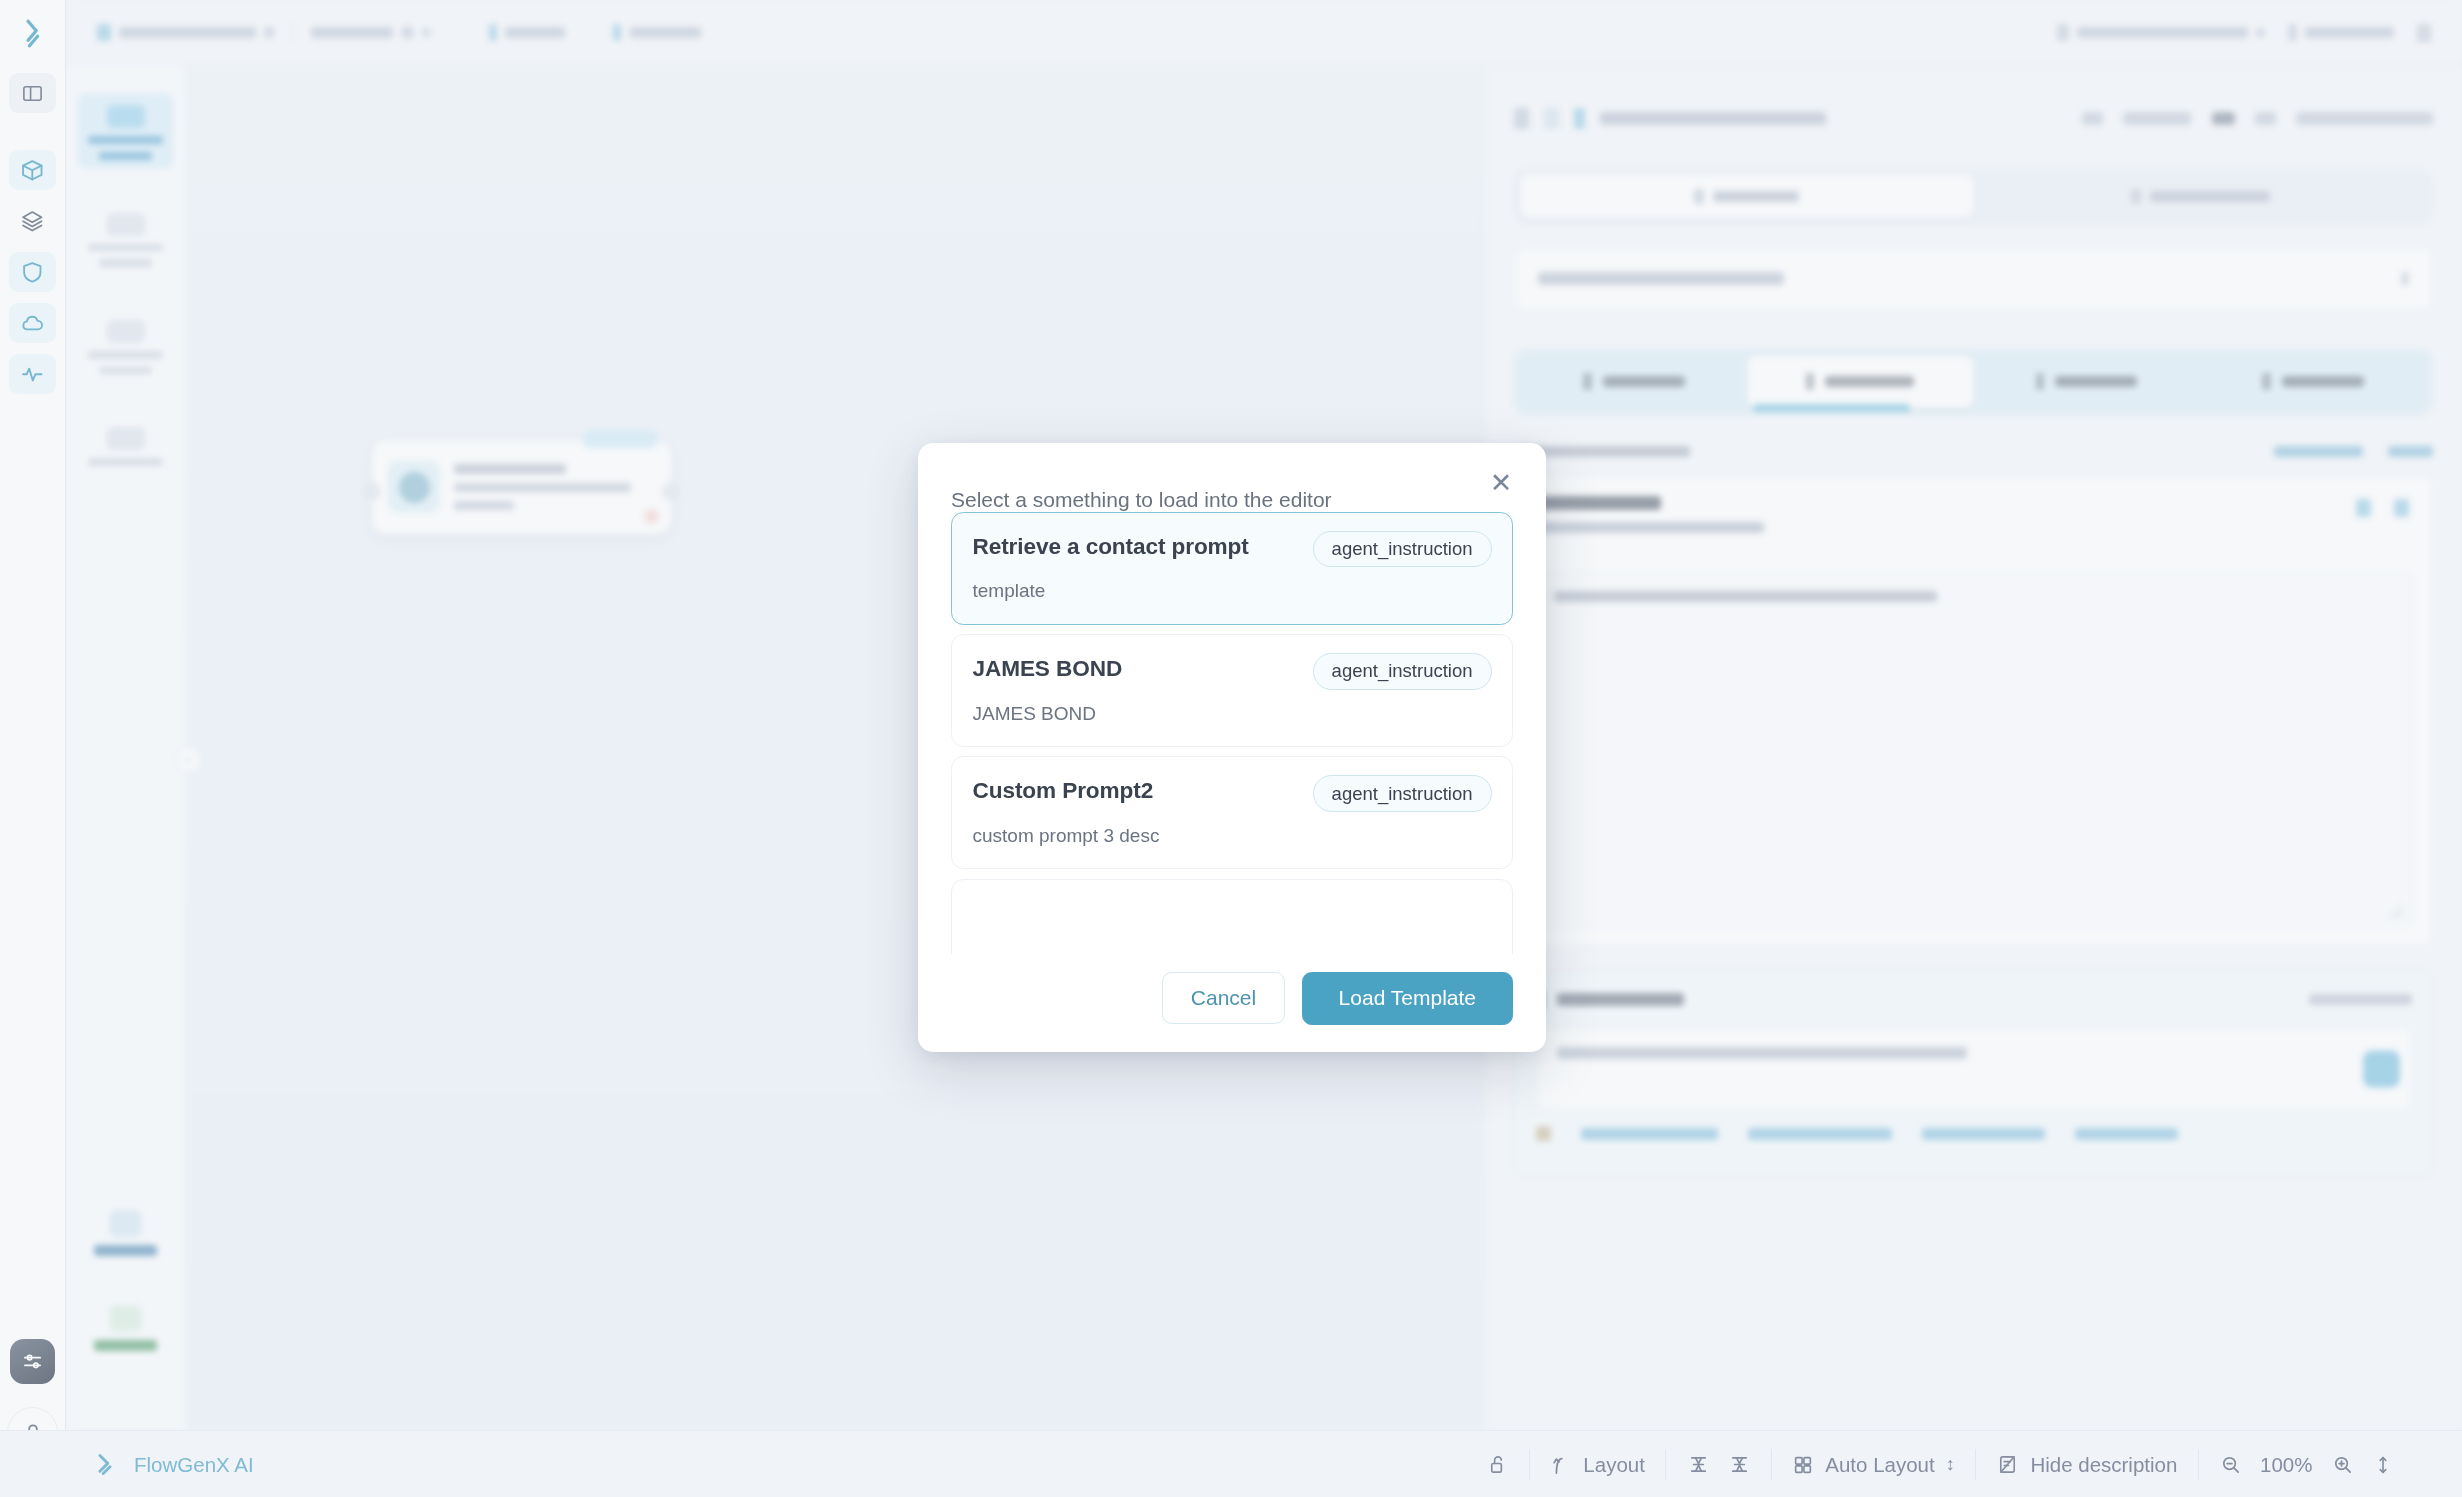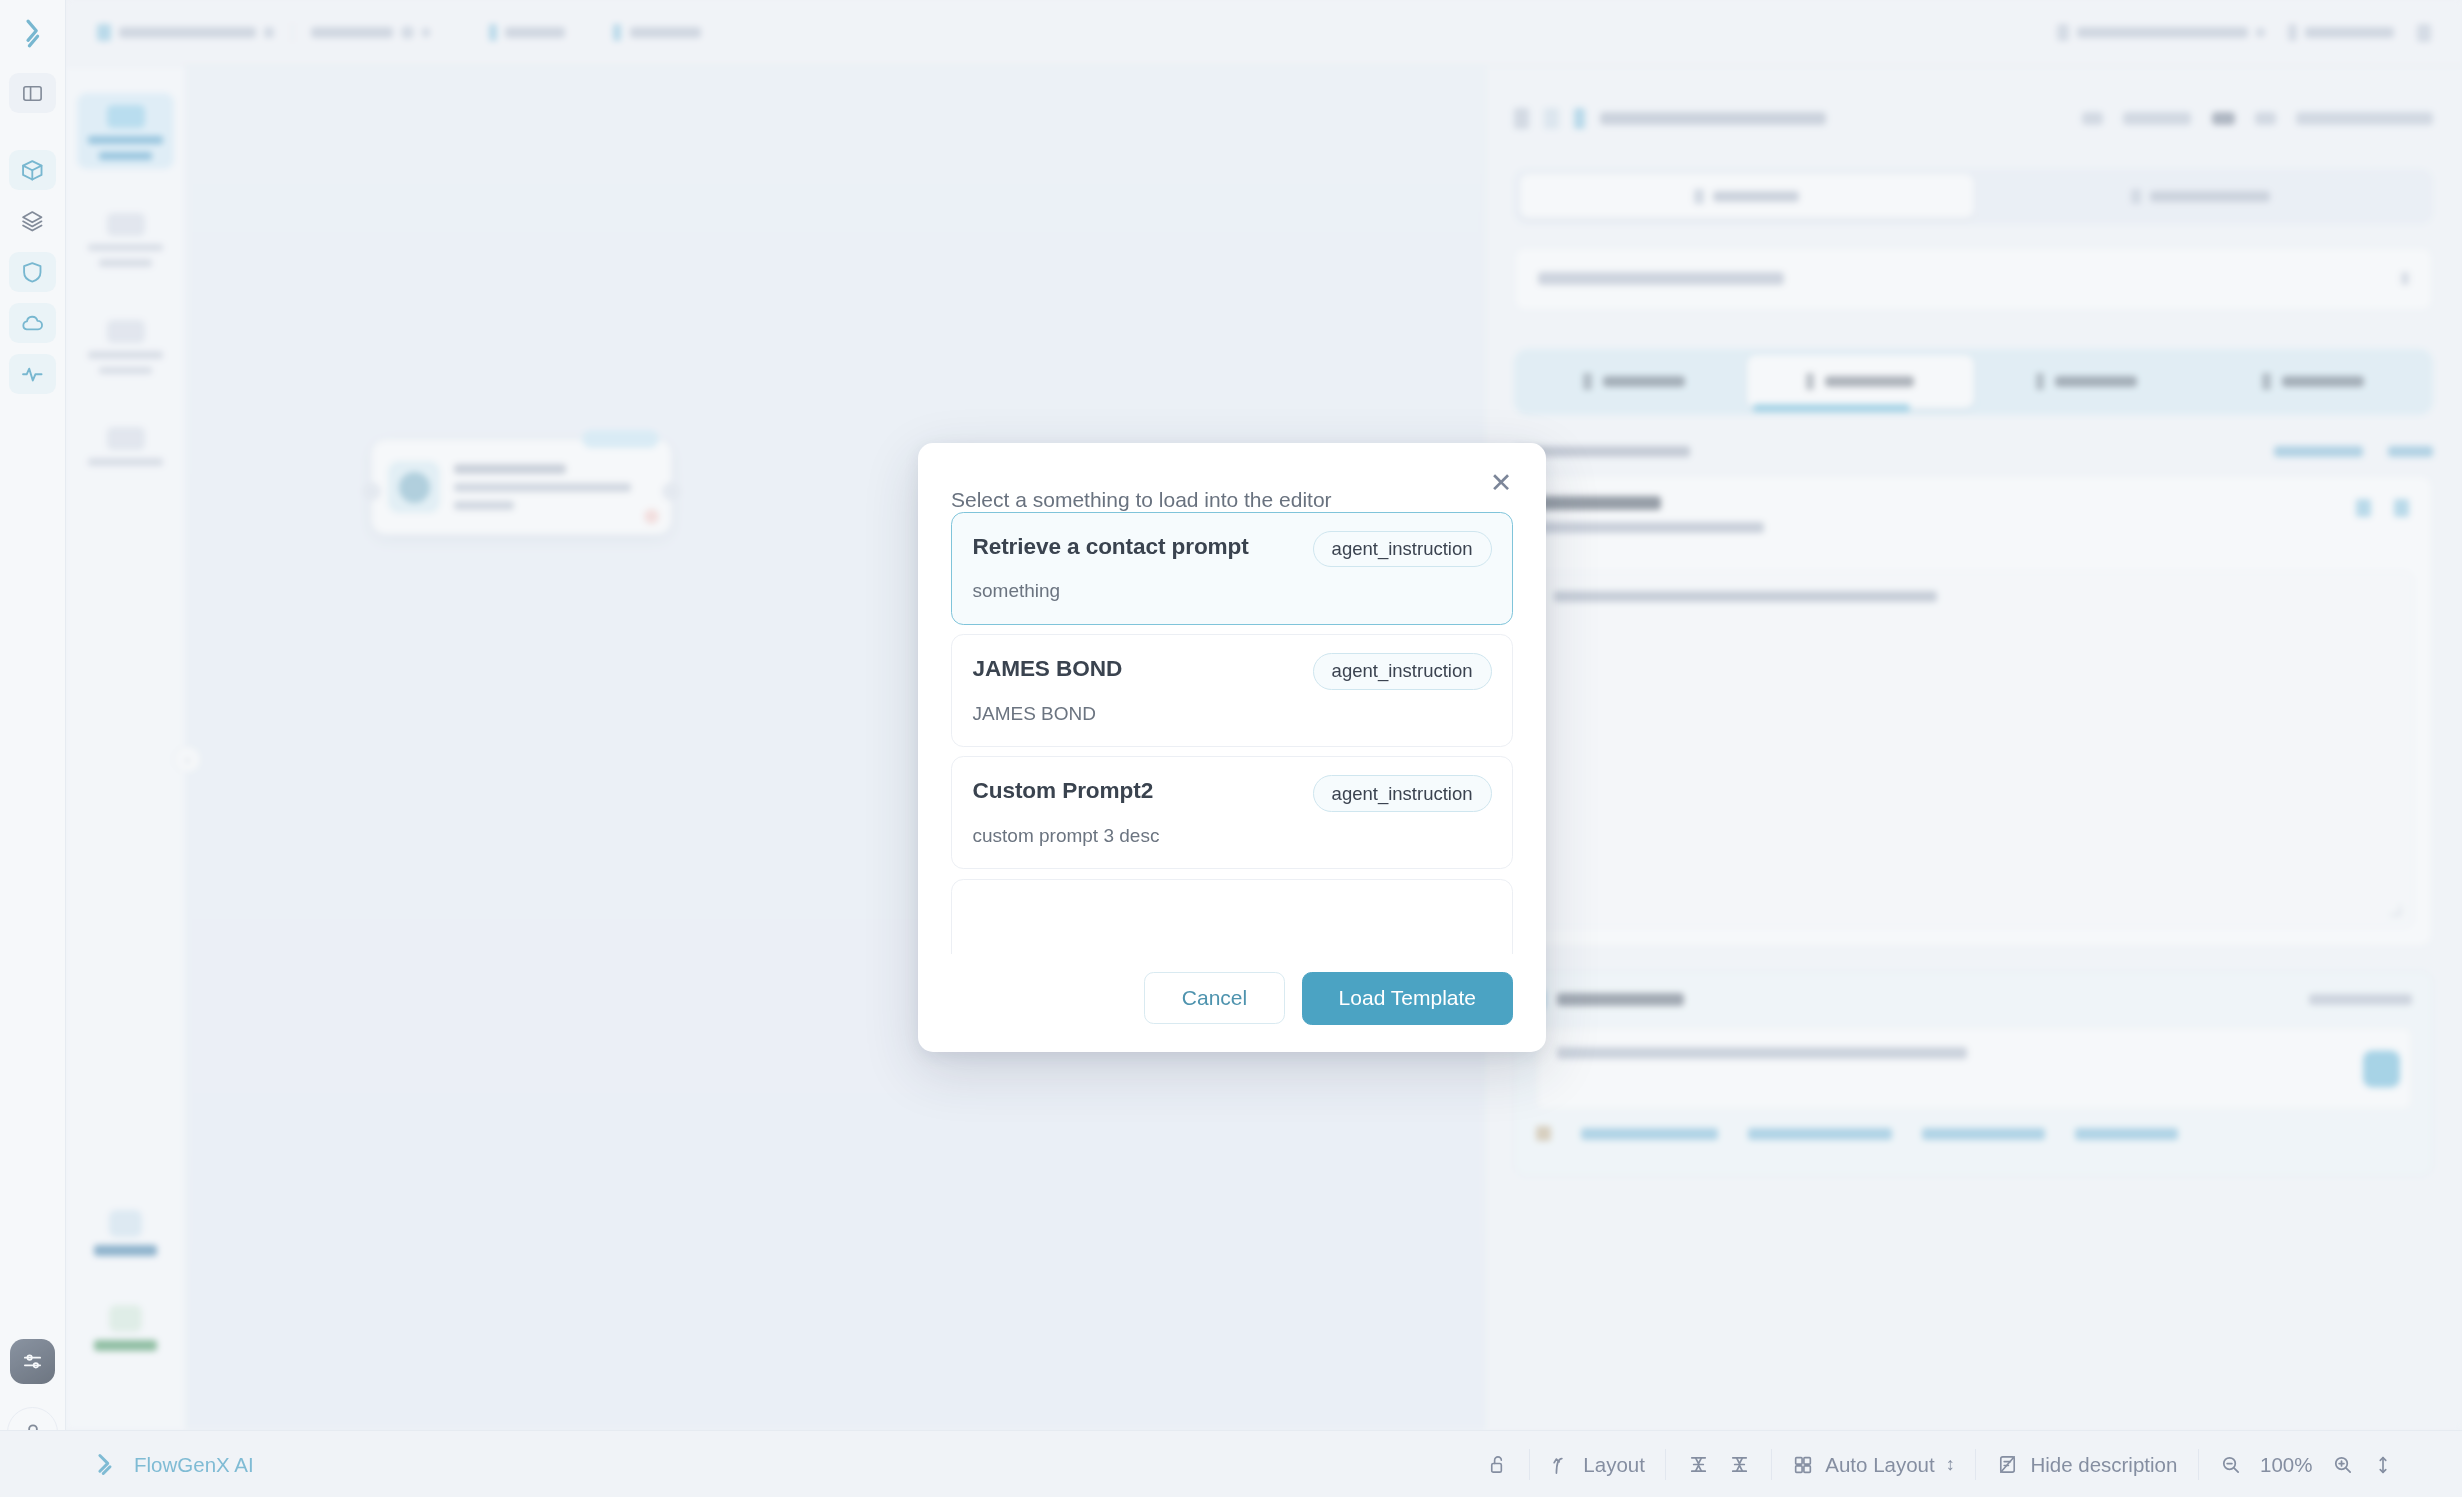--- a/index.html
+++ b/index.html
@@ -197,21 +197,21 @@
                background:#f6fbfd; border-radius:683px; padding:6.2px 18px;
                font-size:18.5px; color:#3b4350; white-space:nowrap; }
   .tpl-desc { margin-top:11px; font-size:19px; color:#6b7480; line-height:1.38;
               max-width:465px; }
 
   .modal-actions { margin-top:18px; display:flex; justify-content:flex-end;
                    gap:16.4px; align-items:center; }
   .btn { border-radius:9.6px; font-size:21px; cursor:pointer;
          font-family:"Liberation Sans", sans-serif; }
   .btn-cancel { background:#fff; border:0.7px solid #d9eaf1; color:#4e93ae;
-                padding:13px 37px; }
+                padding:13px 28px; }
   .btn-load { background:#4ba3c3; border:0.7px solid #4ba3c3; color:#fff;
               padding:13.7px 36px; font-weight:400; }
 
   svg { display:block; }
 </style>
 </head>
 <body>
 
 <div class="app">
 
@@ -614,21 +614,21 @@
     <div class="modal-close">✕</div>
     <div class="modal-sub">Select a something to load into the editor</div>
 
     <div class="tpl-list">
 
       <div class="tpl selected">
         <div class="tpl-top">
           <div class="tpl-name">Retrieve a contact prompt</div>
           <div class="tpl-badge">agent_instruction</div>
         </div>
-        <div class="tpl-desc">something</div>
+        <div class="tpl-desc">template</div>
       </div>
 
       <div class="tpl">
         <div class="tpl-top">
           <div class="tpl-name">JAMES BOND</div>
           <div class="tpl-badge">agent_instruction</div>
         </div>
         <div class="tpl-desc">JAMES BOND</div>
       </div>
 

